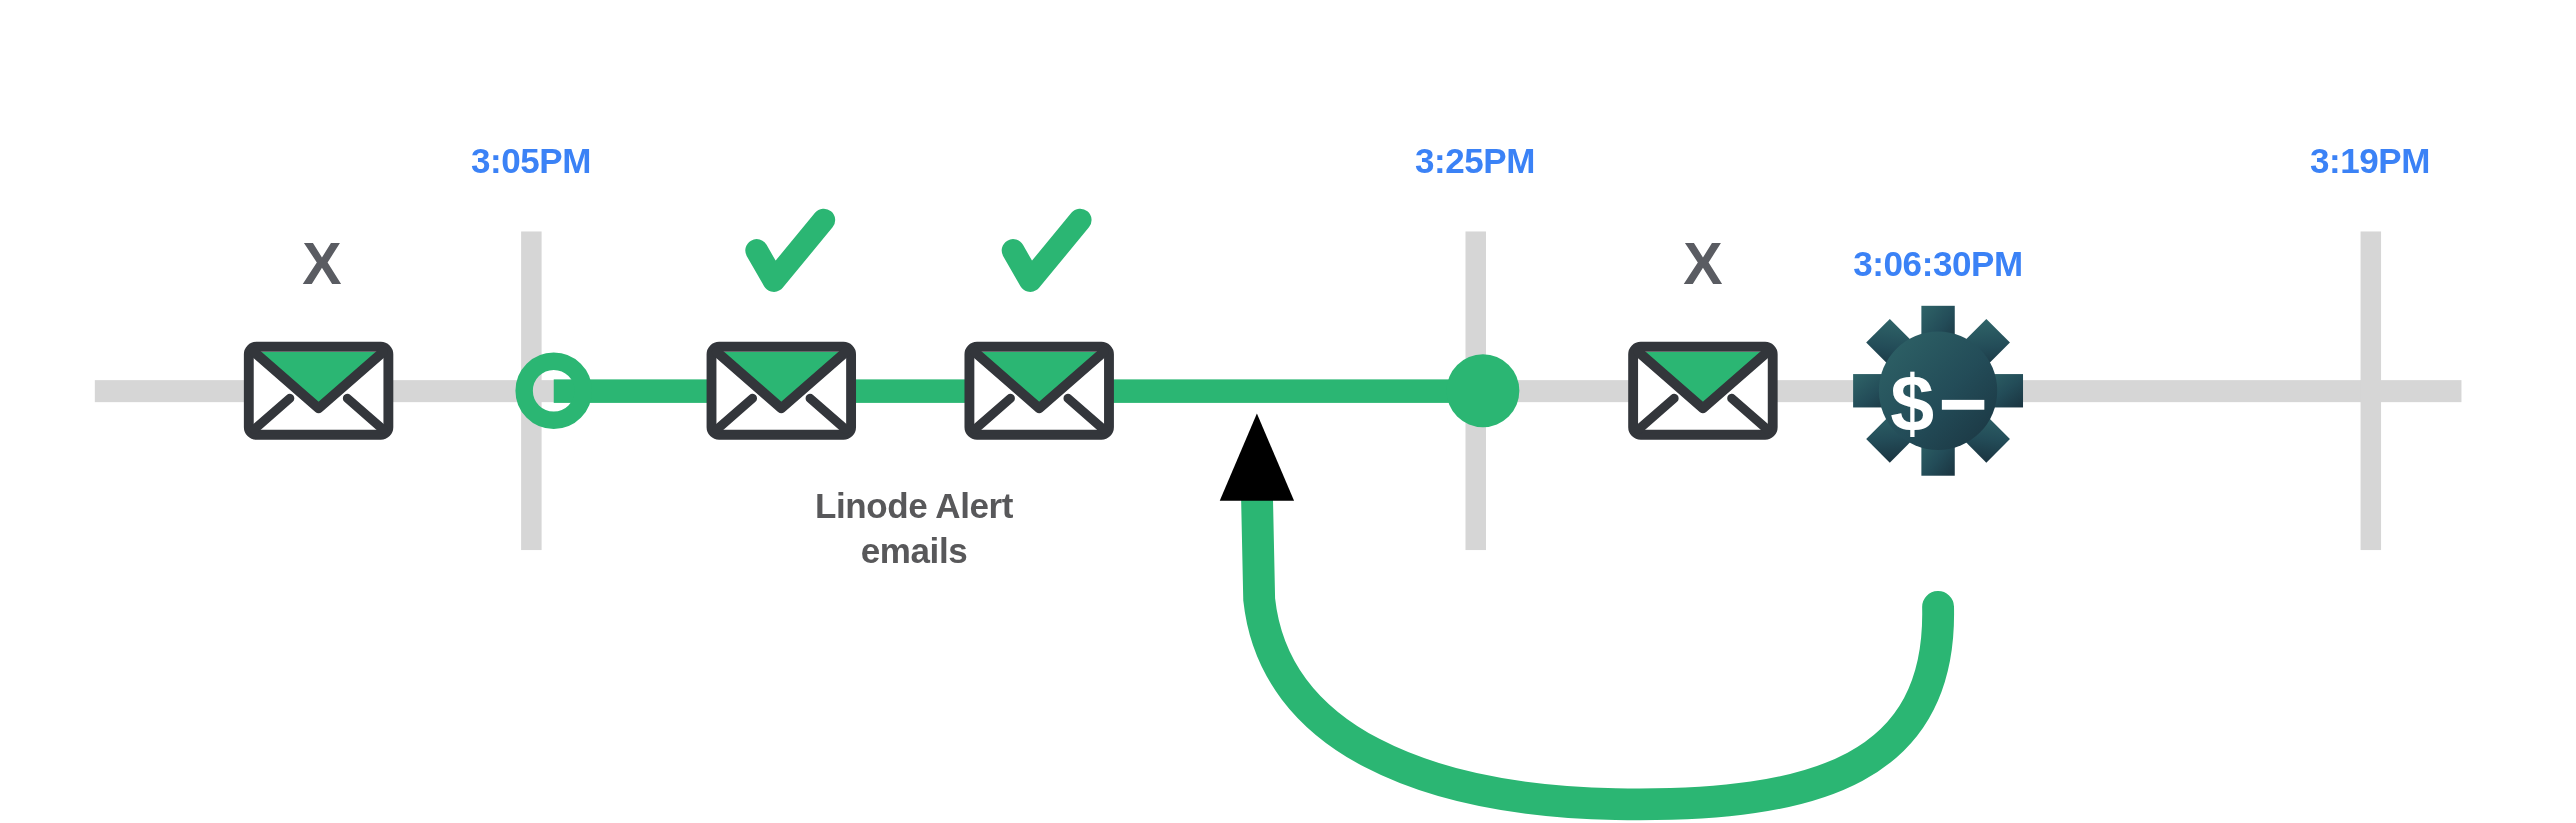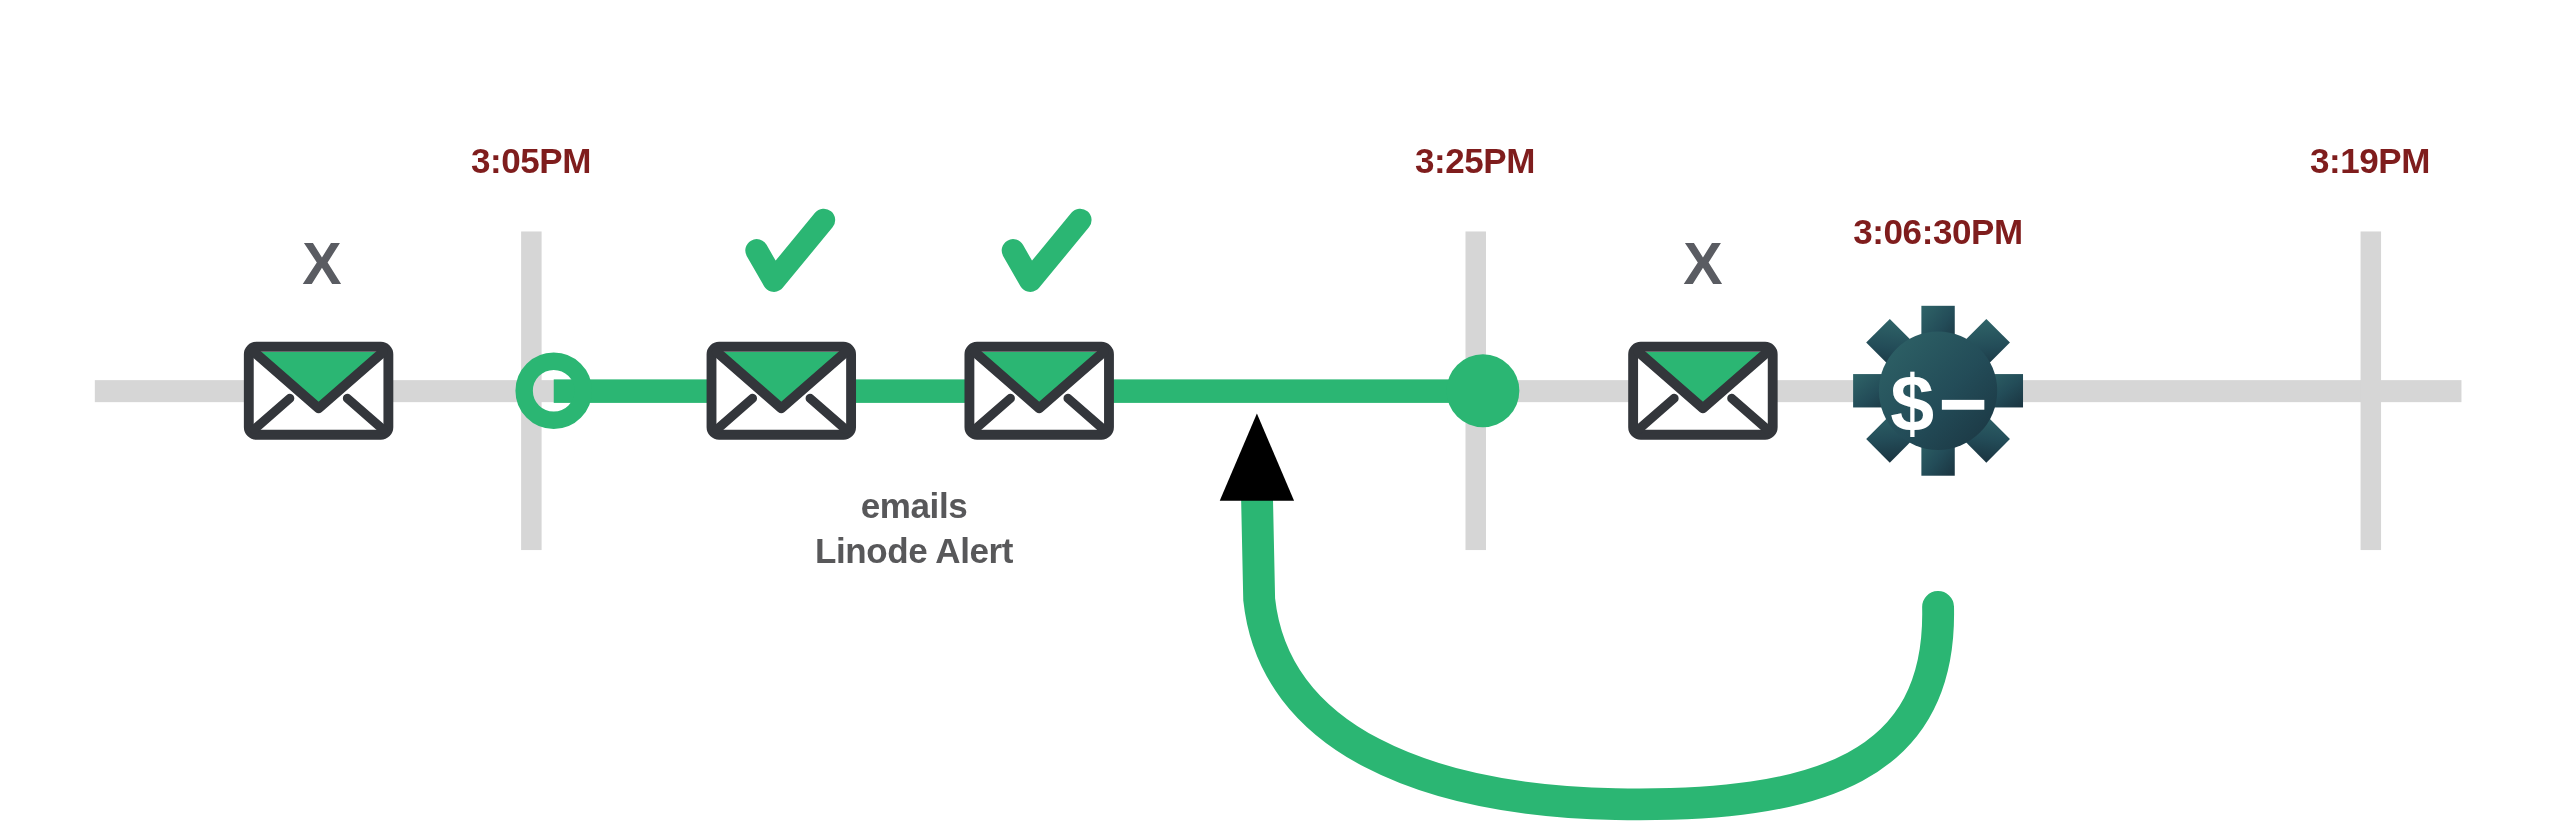--- a/index.html
+++ b/index.html
@@ -24,21 +24,21 @@
     left: 0;
     width: 2576px;
     height: 824px;
   }
   .tick-label {
     position: absolute;
     transform: translateX(-50%);
     font-family: "Liberation Sans", sans-serif;
     font-weight: bold;
     font-size: 35px;
-    color: #7f1d1d;
+    color: #3b82f6;
     white-space: nowrap;
     letter-spacing: -0.4px;
   }
   .event-label {
     position: absolute;
     transform: translateX(-50%);
     font-family: "Liberation Sans", sans-serif;
     font-weight: bold;
     font-size: 35px;
     line-height: 1.28;
@@ -156,21 +156,21 @@
 
   <div class="tick-label" style="left:1475px; top:141px;">3:25PM</div>
 
   <div class="tick-label" style="left:2370px; top:141px;">3:19PM</div>
 
   <div class="x-mark" style="left:322px; top:264px;">X</div>
 
   <div class="x-mark" style="left:1703px; top:264px;">X</div>
 
   <div class="event-label" style="left:914px; top:484px;">
+    <div>Linode Alert</div>
     <div>emails</div>
-    <div>Linode Alert</div>
   </div>
 
-  <div class="tick-label" style="left:1938px; top:212px;">3:06:30PM</div>
+  <div class="tick-label" style="left:1938px; top:244px;">3:06:30PM</div>
 
 
 </div>
 
 
 </body></html>

